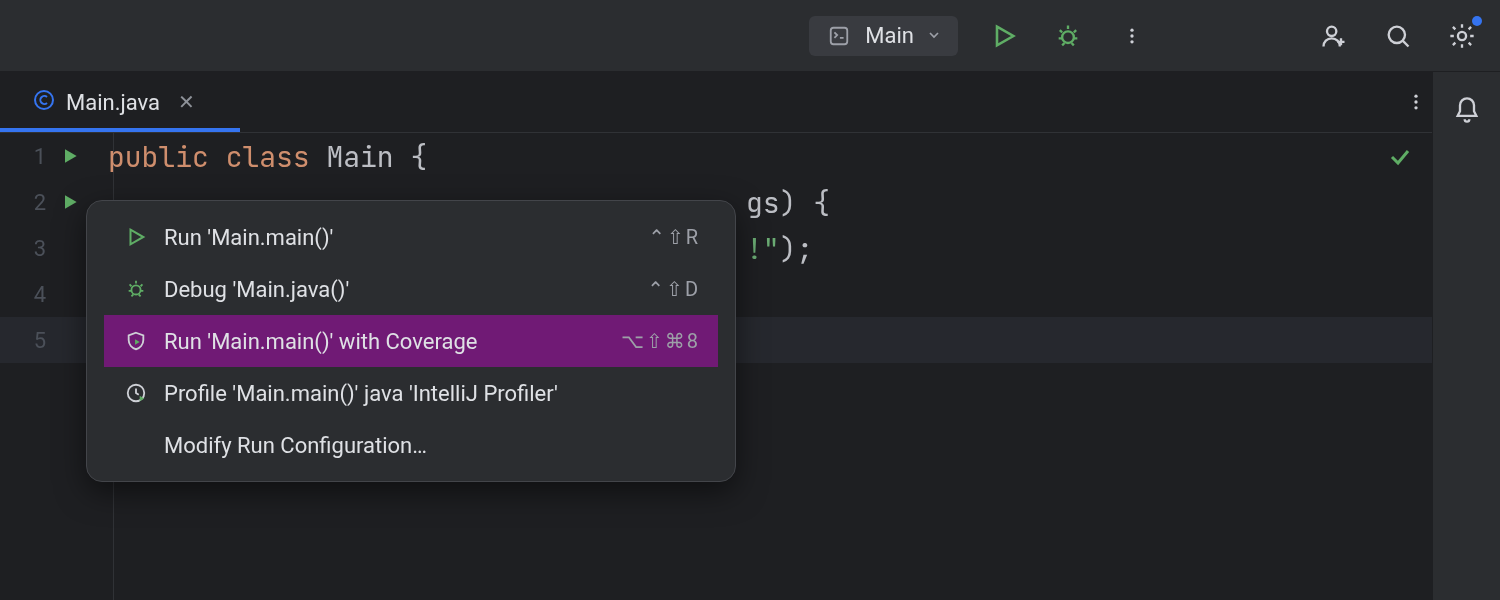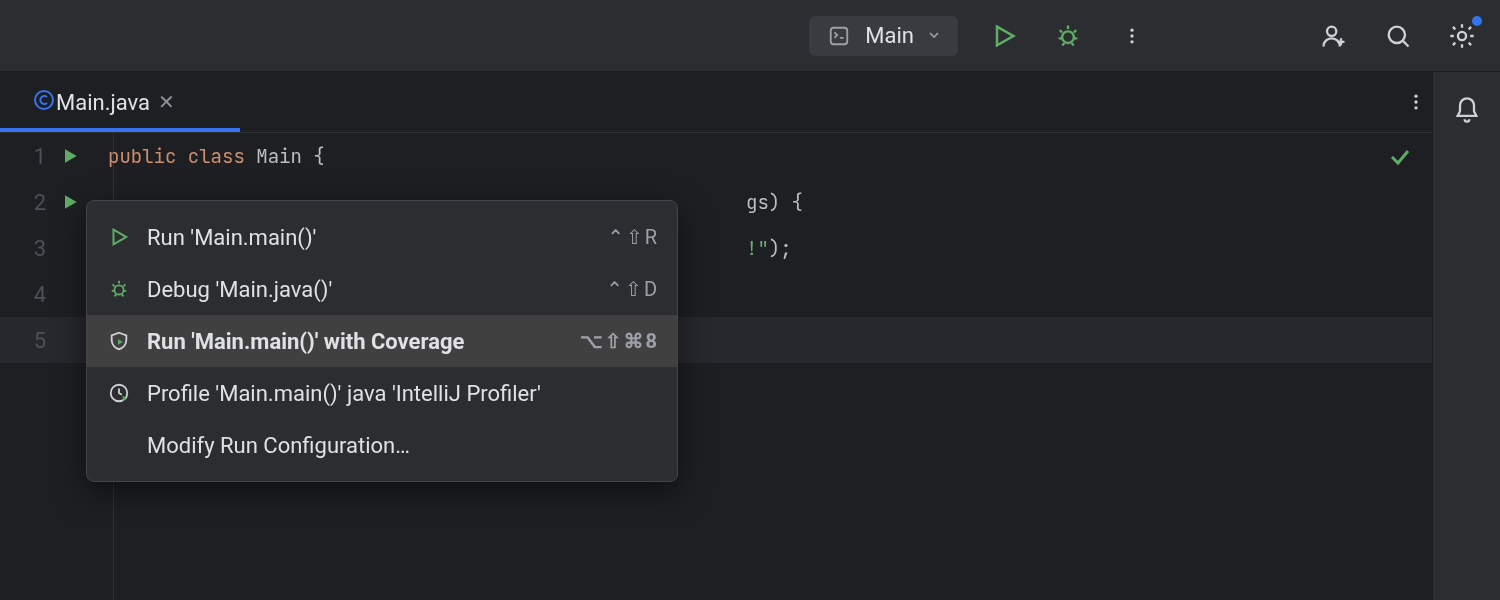--- a/index.html
+++ b/index.html
@@ -42,21 +42,21 @@
   
   .tabstrip {
     height: 60px;
     background: #1e1f22;
     display:flex; align-items:center;
     padding-left: 18px;
     color:#dfe1e5;
     position:relative;
   }
   .tab {
-    display:flex; align-items:center; gap:0;
+    display:flex; align-items:center; gap:10px;
     height:100%;
     padding: 0 14px;
     font-size:22px;
   }
   .tab-underline { position:absolute; left:0; bottom:0; width:240px; height:4px; background:#3574f0; }
   .close-x { color:#8e9299; font-size:20px; margin-left:8px; }
   .tab-kebab { position:absolute; right:74px; top:0; height:100%; display:flex; align-items:center; color:#ced0d6; }
 
   
   .rightrail {
@@ -74,50 +74,50 @@
     background:#1e1f22;
     border-top:1px solid #303236;
   }
   .gutter-line {
     position:absolute; left:0; right:0; height:46px;
     display:flex; align-items:center;
   }
   .lineno { width:60px; text-align:right; padding-right:14px; color:#4b5059; font-size:22px; }
   .run-gutter { width:40px; display:flex; align-items:center; justify-content:flex-start; }
   .run-gutter svg { color:#5fad65; }
-  .code { font-family: "JetBrains Mono","SF Mono",Consolas,monospace; font-size:19px; white-space:pre; padding-left:8px; }
+  .code { font-family: "JetBrains Mono","SF Mono",Consolas,monospace; font-size:28px; white-space:pre; padding-left:8px; }
   .gutter-border { position:absolute; left:113px; top:0; bottom:0; width:1px; background:#303236; }
   .kw { color:#cf8e6d; }
   .cls { color:#bcbec4; }
   .str { color:#6aab73; }
   .pln { color:#bcbec4; }
   .cursor-line { background:#26282e; }
   .check { position:absolute; right:20px; top:12px; color:#5fad65; }
 
   
   .ctx {
     position:absolute;
     left:86px; top:200px;
-    width:592px;
+    width:650px;
     background:#2b2d30;
     border:1px solid #43454a;
-    border-radius:8px;
+    border-radius:16px;
     box-shadow:0 10px 30px rgba(0,0,0,.5);
-    padding:10px 0;
+    padding:10px 17px;
     z-index:100;
   }
   .ctx-item {
     display:flex; align-items:center;
     height:52px;
     padding:0 18px;
     font-size:22px;
     color:#dfe1e5;
     gap:14px;
   }
-  .ctx-item.sel { background:#404040;font-weight:bold; }
+  .ctx-item.sel { background:#701a75; }
   .ctx-icon { width:28px; height:28px; display:flex; align-items:center; justify-content:center; flex-shrink:0; }
   .ctx-label { flex:1; }
   .ctx-short { color:#9da0a8; letter-spacing:2px; font-size:20px; }
   .ctx-spacer { width:28px; flex-shrink:0; }
 </style>
 </head>
 <body>
 
 <div class="toolbar">
   <div class="run-config">

